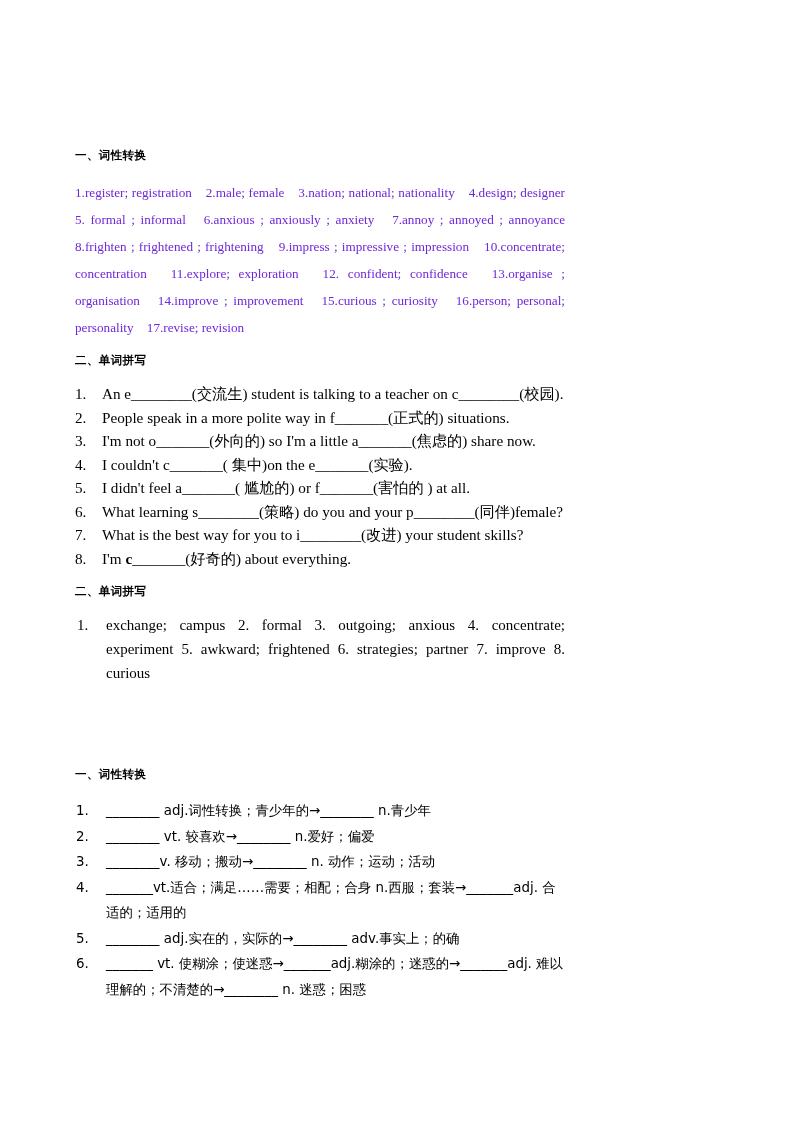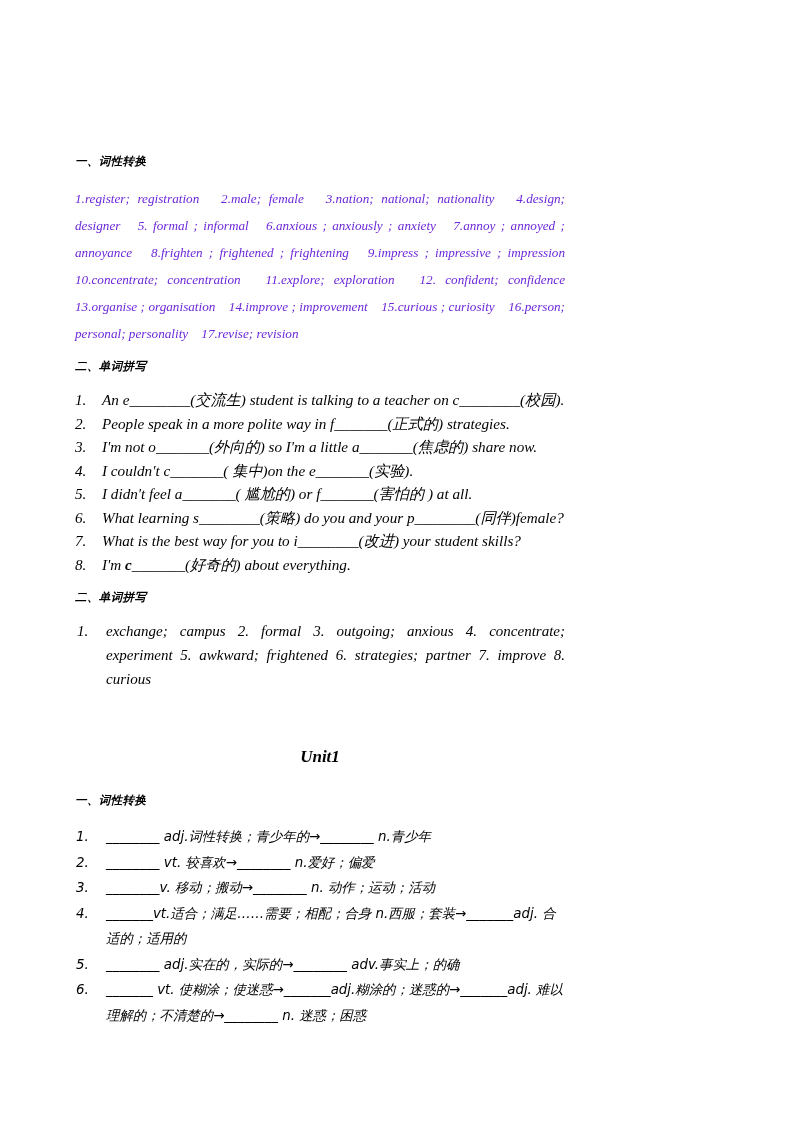--- a/index.html
+++ b/index.html
@@ -12,22 +12,21 @@
     height: 1123px;
     font-family: "Liberation Serif", serif;
     color: #000000;
     overflow: hidden;
   }
   .page {
     position: relative;
     width: 640px;
     height: 1123px;
     box-sizing: border-box;
-    padding: 14px 75px;
-    font-style: italic;
+    padding: 8px 75px;
   }
 
   
   .sec-head {
     font-family: "DejaVu Sans", "Liberation Sans", sans-serif;
     font-weight: bold;
     font-size: 11.5px;
     letter-spacing: 0.4px;
     color: #000;
     margin: 0;
@@ -130,21 +129,21 @@
   <div class="ans-block">1.register; registration　2.male; female　3.nation; national; nationality　4.design; designer　5. formal ; informal　6.anxious ; anxiously ; anxiety　7.annoy ; annoyed ; annoyance　8.frighten ; frightened ; frightening　9.impress ; impressive ; impression　10.concentrate; concentration　11.explore; exploration　12. confident; confidence　13.organise ; organisation　14.improve ; improvement　15.curious ; curiosity　16.person; personal; personality　17.revise; revision</div>
 
   <div class="gap-12"></div>
 
   <div class="sec-head">二、单词拼写</div>
 
   <div class="gap-14"></div>
 
   <ul class="q-list" id="spelling-list">
       <li><span class="num">1.</span><span>An e</span><span class="blank">________</span><span>(交流生) student is talking to a teacher on c</span><span class="blank">________</span><span>(校园).</span></li>
-      <li><span class="num">2.</span><span>People speak in a more polite way in f</span><span class="blank">_______</span><span>(正式的) strategies.</span></li>
+      <li><span class="num">2.</span><span>People speak in a more polite way in f</span><span class="blank">_______</span><span>(正式的) situations.</span></li>
       <li><span class="num">3.</span><span> I'm not o</span><span class="blank">_______</span><span>(外向的) so I'm a little a</span><span class="blank">_______</span><span>(焦虑的) share now.</span></li>
       <li><span class="num">4.</span><span>I couldn't c</span><span class="blank">_______</span><span>( 集中)on the e</span><span class="blank">_______</span><span>(实验).</span></li>
       <li><span class="num">5.</span><span>I didn't feel a</span><span class="blank">_______</span><span>( 尴尬的) or f</span><span class="blank">_______</span><span>(害怕的 ) at all.</span></li>
       <li><span class="num">6.</span><span>What learning s</span><span class="blank">________</span><span>(策略) do you and your p</span><span class="blank">________</span><span>(同伴)female?</span></li>
       <li><span class="num">7.</span><span>What is the best way for you to i</span><span class="blank">________</span><span>(改进) your student skills?</span></li>
       <li><span class="num">8.</span><span>I'm </span><span class="b">c</span><span class="blank">_______</span><span>(好奇的) about everything.</span></li>
     </ul>
 
   <div class="gap-14"></div>
 
@@ -152,21 +151,20 @@
 
   <div class="gap-14"></div>
 
   <p class="ans-para">
     <span class="num">1.</span>
     <span>exchange; campus 2. formal 3. outgoing; anxious 4. concentrate; experiment 5. awkward; frightened 6. strategies; partner 7. improve 8. curious</span>
   </p>
 
   <div class="gap-unit-before"></div>
 
-  <div class="unit-title">Unit1</div>
 
   <div class="gap-unit-after"></div>
 
   <div class="sec-head">一、词性转换</div>
 
   <div class="gap-16"></div>
 
   <ul class="cn-list" id="unit1-list">
       <li style="white-space: normal;"><span class="num">1.</span><span class="blank"> ________</span><span> adj.词性转换；青少年的→</span><span class="blank">________</span><span> n.青少年</span></li>
       <li style="white-space: normal;"><span class="num">2.</span><span class="blank"> ________</span><span> vt. 较喜欢→</span><span class="blank">________</span><span> n.爱好；偏爱</span></li>

